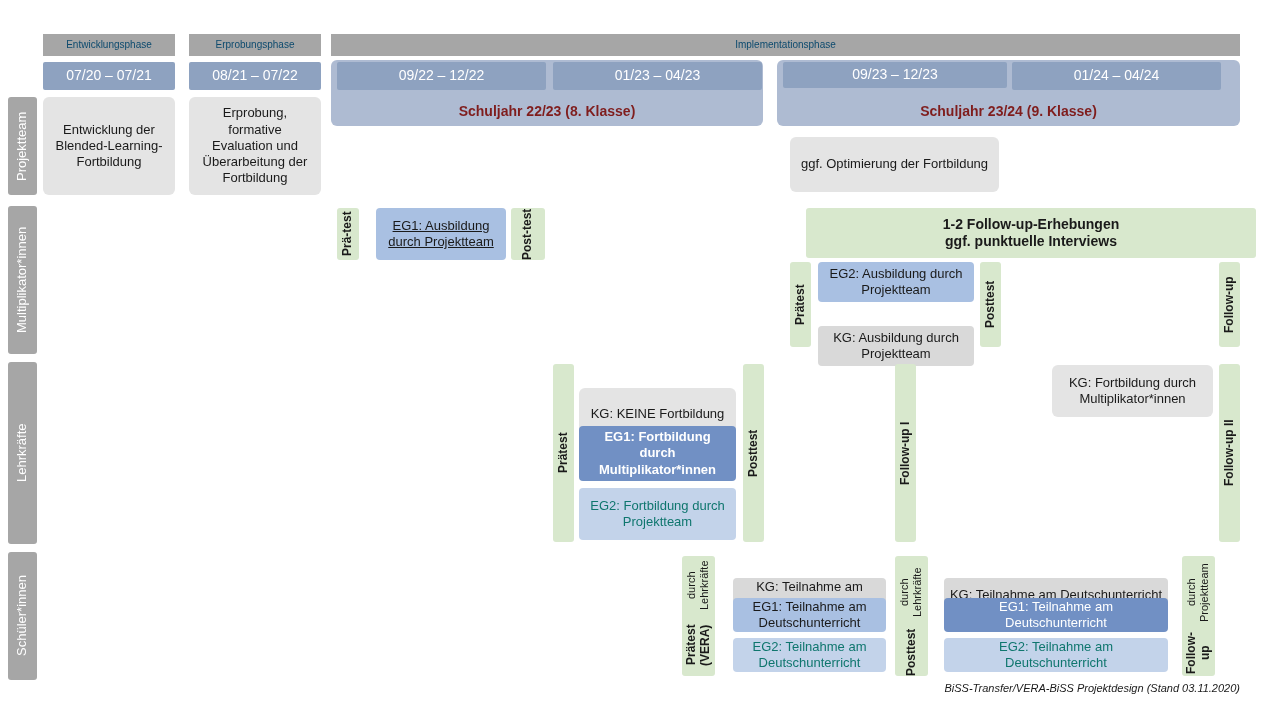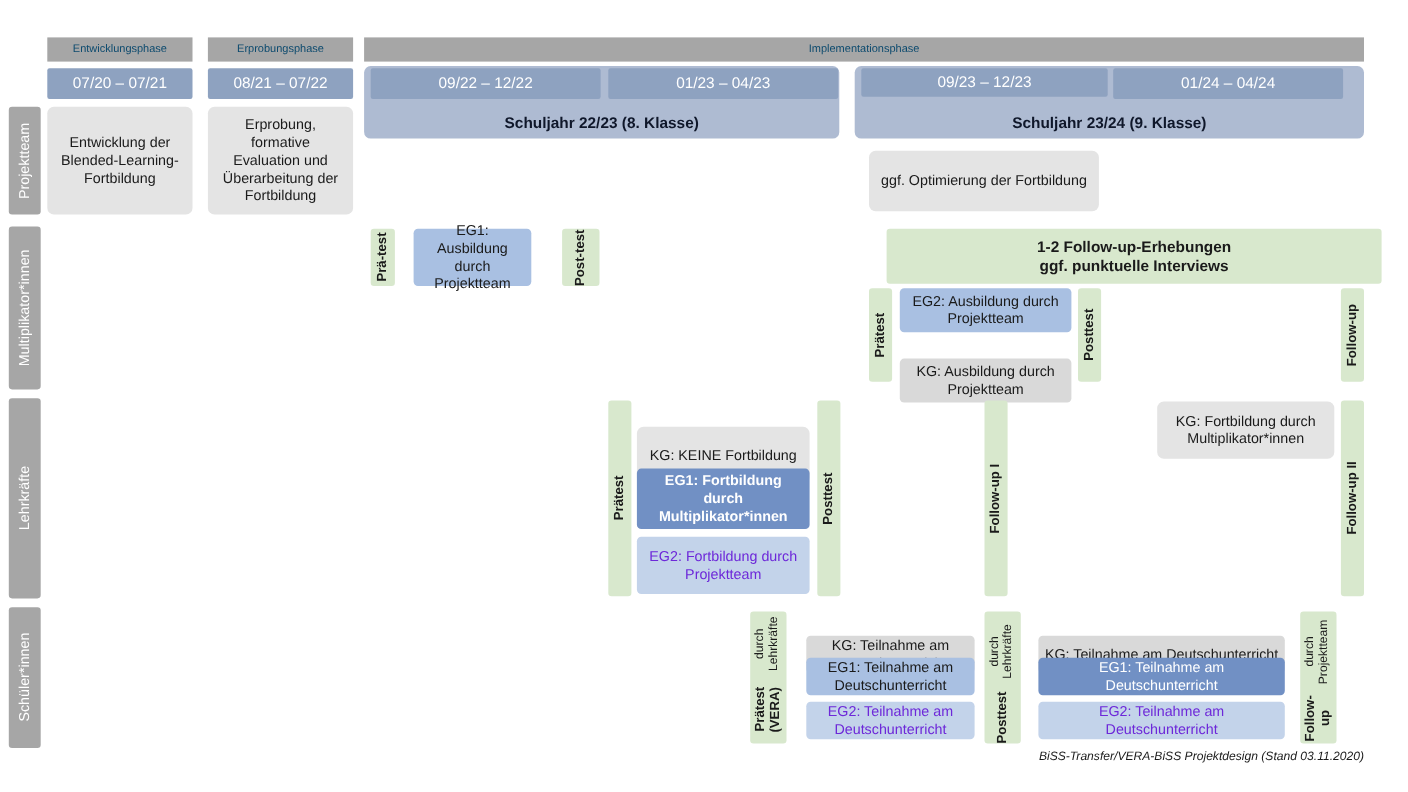--- a/index.html
+++ b/index.html
@@ -33,21 +33,21 @@
   
   .date-bar {
     background: #8ea2c0;
     color: #ffffff;
     font-size: 14px;
     border-radius: 2px;
   }
   
   .year-band {
     background: #aebbd2;
-    color: #0f172a;
+    color: #7f1d1d;
     font-size: 14px;
     font-weight: bold;
     border-radius: 6px;
     align-items: flex-end;
     padding-bottom: 6px;
   }
   
   .row-label {
     background: #a6a6a6;
     color: #ffffff;
@@ -78,21 +78,21 @@
     border-radius: 4px;
   }
   .blue-mid {
     background: #a9c0e2;
     color: #1a1a1a;
     font-size: 13px;
     border-radius: 4px;
   }
   .blue-light {
     background: #c3d3ea;
-    color: #6d28d9;
+    color: #0f766e;
     font-size: 13px;
     border-radius: 4px;
   }
   .green-vert {
     background: #d8e8cd;
     color: #1a1a1a;
     font-size: 12px;
     font-weight: bold;
     border-radius: 3px;
     writing-mode: vertical-rl;
@@ -145,21 +145,21 @@
 <div class="box row-label" style="left:8px; top:97px; width:29px; height:98px;">Projektteam</div>
 <div class="box row-label" style="left:8px; top:206px; width:29px; height:148px;">Multiplikator*innen</div>
 <div class="box row-label" style="left:8px; top:362px; width:29px; height:182px;">Lehrkräfte</div>
 <div class="box row-label" style="left:8px; top:552px; width:29px; height:128px;">Schüler*innen</div>
 
 <div class="box grey-box" style="left:43px; top:97px; width:132px; height:98px; padding:0 8px;">Entwicklung der Blended-Learning-Fortbildung</div>
 <div class="box grey-box" style="left:189px; top:97px; width:132px; height:98px; padding:0 8px;">Erprobung, formative Evaluation und Überarbeitung der Fortbildung</div>
 <div class="box grey-box" style="left:790px; top:137px; width:209px; height:55px; padding:0 8px;">ggf. Optimierung der Fortbildung</div>
 
 <div class="box green-vert" style="left:337px; top:208px; width:22px; height:52px;">Prä-test</div>
-<div class="box blue-mid" style="left:376px; top:208px; width:107px; height:52px; padding:0 6px;">EG1: Ausbildung durch Projektteam</div>
+<div class="box blue-mid" style="left:376px; top:208px; width:130px; height:52px; padding:0 6px;text-decoration:underline;">EG1: Ausbildung durch Projektteam</div>
 <div class="box green-vert" style="left:511px; top:208px; width:34px; height:52px;">Post-test</div>
 
 <div class="box green-wide stack" style="left:790px; top:208px; width:450px; height:50px;">
   <span>1-2 Follow-up-Erhebungen</span>
   <span>ggf. punktuelle Interviews</span>
 </div>
 
 <div class="box green-vert" style="left:790px; top:262px; width:21px; height:85px;">Prätest</div>
 <div class="box blue-mid" style="left:818px; top:262px; width:156px; height:40px; padding:0 6px;">EG2: Ausbildung durch Projektteam</div>
 <div class="box grey-box-sq" style="left:818px; top:306px; width:156px; height:40px; padding:0 6px;">KG: Ausbildung durch Projektteam</div>

